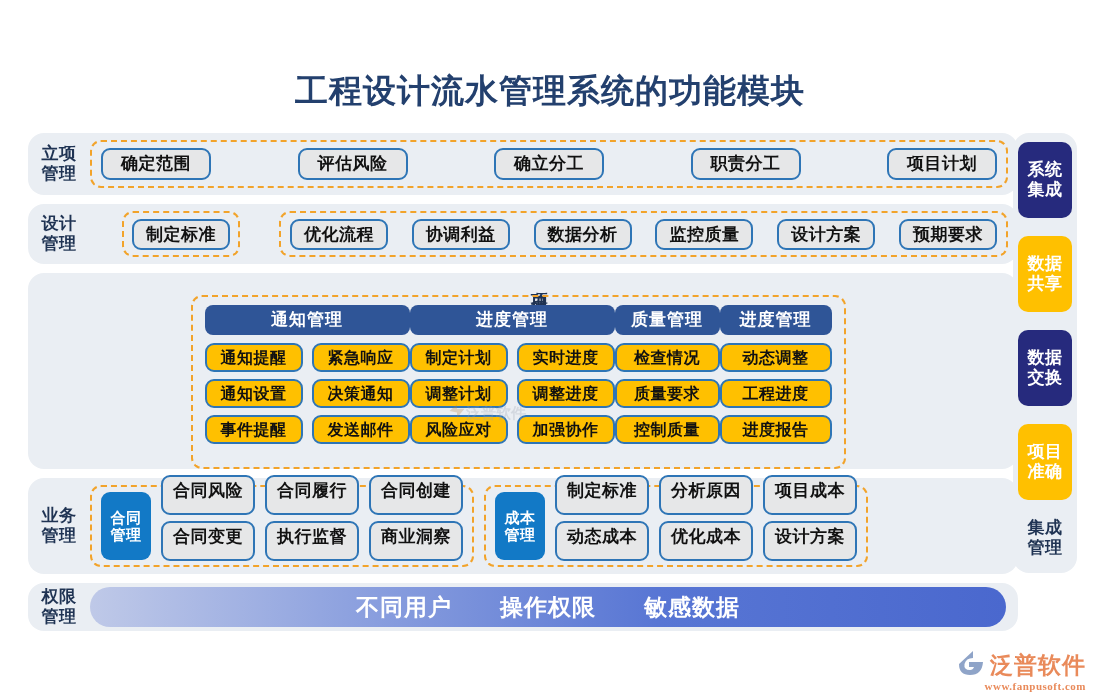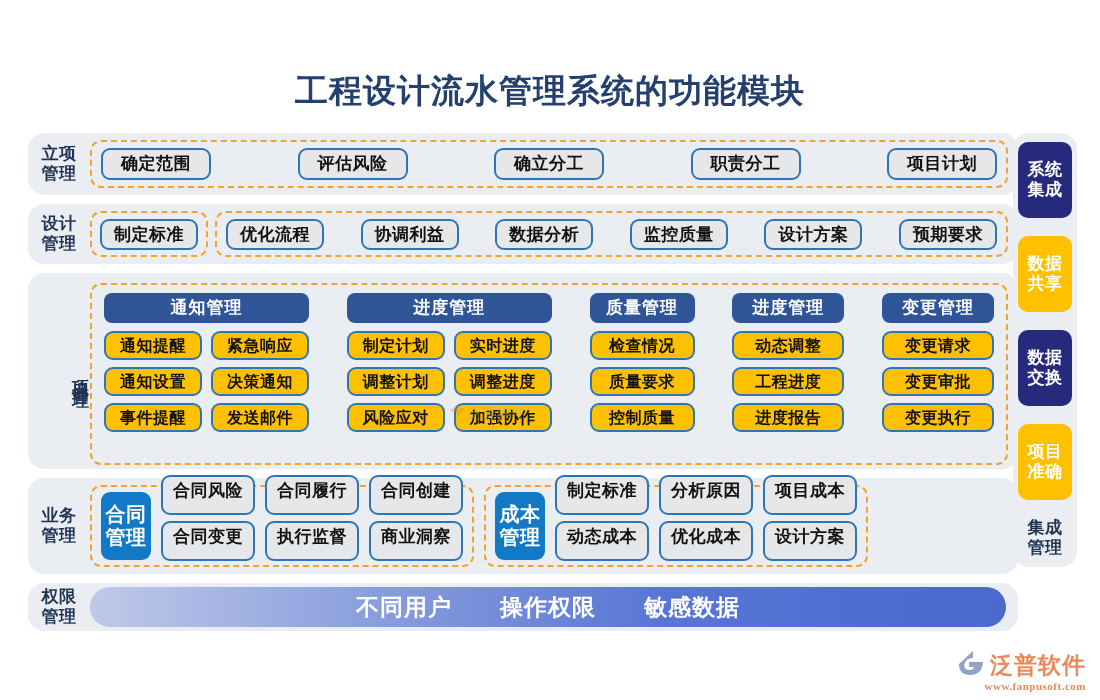--- a/index.html
+++ b/index.html
@@ -106,40 +106,40 @@
     padding: 0 9px;
     gap: 8px;
   }
   #row-initiation .pill {
     height: 32px;
     line-height: 28px;
     padding: 0 18px;
   }
 
   
-  #row-design { height: 60px; padding: 0 10px 0 0; }
+  #row-design { height: 60px; padding: 0 10px 0 0; gap: 32px; }
   #row-design .dg-left {
     height: 46px;
     padding: 0 8px;
     margin-right: 7px;
   }
   #row-design .dg-right {
     flex: 1;
     height: 46px;
     justify-content: space-between;
     padding: 0 9px;
   }
   #row-design .pill {
     height: 31px;
     line-height: 27px;
     padding: 0 12px;
   }
 
   
-  #row-project { height: 196px; padding: 6px 10px 0 0; }
+  #row-project { height: 196px; padding: 6px 10px 0 0; flex-direction: column; }
   #row-project .dashgroup {
     flex: 1;
     height: 182px;
     padding: 8px 12px;
     align-items: flex-start;
     justify-content: space-between;
   }
   .pcol { display: flex; flex-direction: column; }
   .pcol-head {
     background: #2F5597;
@@ -170,21 +170,21 @@
   #row-business { height: 96px; padding: 0 10px 0 0; }
   #row-business .dg-contract,
   #row-business .dg-cost {
     height: 82px;
     padding: 6px 9px;
   }
   #row-business .dg-contract { margin-right: 10px; }
   .bigblue {
     background: #1279C6;
     color: #ffffff;
-    font-size: 20px;
+    font-size: 15px;
     font-weight: bold;
     border-radius: 9px;
     width: 50px;
     height: 68px;
     display: flex;
     align-items: center;
     justify-content: center;
     text-align: center;
     line-height: 1.16;
     margin-right: 10px;
@@ -221,21 +221,21 @@
   }
 
   
   .sidebar {
     position: absolute;
     left: 1013px;
     top: 133px;
     width: 64px;
     background: #EAEEF3;
     border-radius: 16px;
-    padding: 9px 0 4px 0;
+    padding: 9px 0 10px 0;
     display: flex;
     flex-direction: column;
     align-items: center;
     box-sizing: border-box;
   }
   .sb-box {
     width: 54px;
     height: 76px;
     border-radius: 10px;
     display: flex;
@@ -380,28 +380,20 @@
 
       <div class="pcol narrow2">
         <div class="pcol-head">进度管理</div>
         <div class="pcol-body">
           <div class="ypill">动态调整</div>
           <div class="ypill">工程进度</div>
           <div class="ypill">进度报告</div>
         </div>
       </div>
 
-      <div class="pcol narrow2">
-        <div class="pcol-head">变更管理</div>
-        <div class="pcol-body">
-          <div class="ypill">变更请求</div>
-          <div class="ypill">变更审批</div>
-          <div class="ypill">变更执行</div>
-        </div>
-      </div>
 
     </div>
   </div>
 
   <div class="row" id="row-business">
     <div class="row-label">
       <div>业务</div>
       <div>管理</div>
     </div>
 

